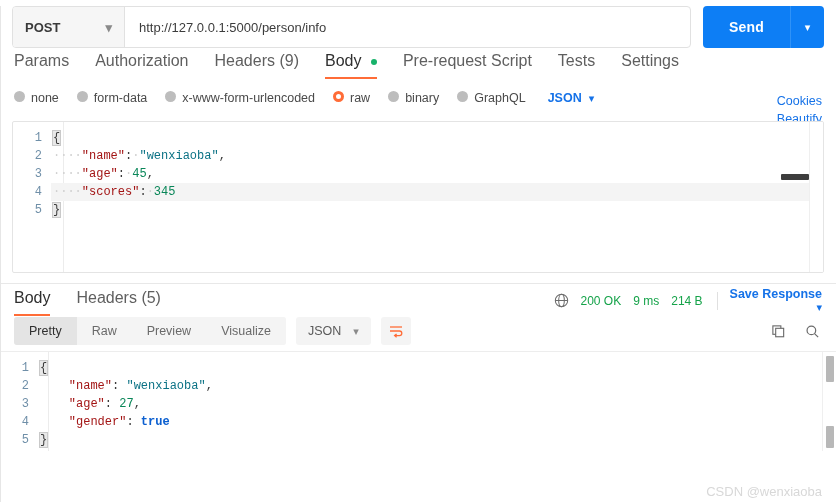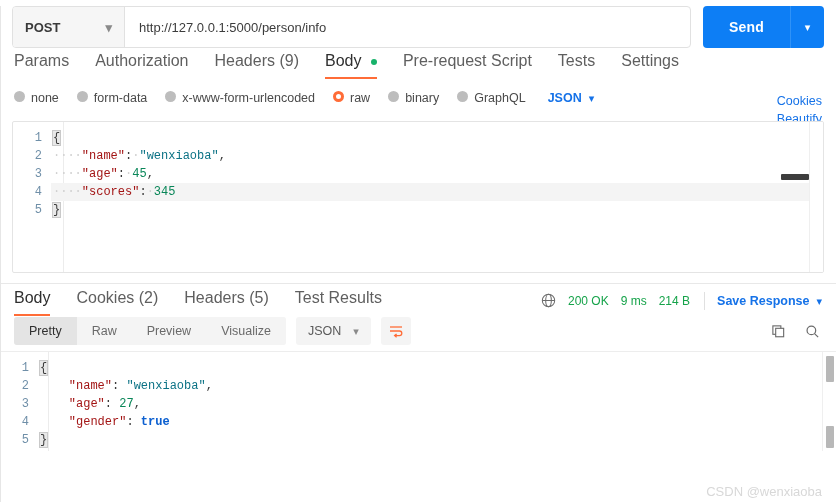--- a/index.html
+++ b/index.html
@@ -290,20 +290,21 @@
     margin: 0 12px 0 2px;
   }
   .save-resp {
     display: flex;
     align-items: flex-end;
     color: #1572e8;
     font-weight: bold;
     font-size: 12.5px;
     cursor: pointer;
     white-space: nowrap;
+    flex-direction: column;
   }
   .save-resp .chev { font-weight: normal; margin-left: 7px; font-size: 11px; }
 
   
   .resp-toolbar {
     display: flex;
     align-items: center;
     padding: 2px 14px 8px 14px;
     height: 34px;
     box-sizing: border-box;
@@ -479,27 +480,21 @@
     <div class="hscroll-thumb-dark" style="top:52px;"></div>
   </div>
 
   <div class="resp-sep"></div>
 
   <div class="resp-tabs">
     <div class="tab active">
       <span>Body</span>
     </div>
     <div class="tab">
-      <span>Cookies (2)</span>
-    </div>
-    <div class="tab">
       <span>Headers (5)</span>
-    </div>
-    <div class="tab">
-      <span>Test Results</span>
     </div>
     <div class="spacer"></div>
     <div class="status-group">
       <svg class="globe" viewBox="0 0 16 16">
         <circle cx="8" cy="8" r="6.6" fill="none" stroke="#6b6b6b" stroke-width="1.1"></circle>
         <ellipse cx="8" cy="8" rx="3" ry="6.6" fill="none" stroke="#6b6b6b" stroke-width="1.1"></ellipse>
         <line x1="1.4" y1="8" x2="14.6" y2="8" stroke="#6b6b6b" stroke-width="1.1"></line>
       </svg>
       <span class="stat-green">200 OK</span>
       <span class="stat-green">9 ms</span>

